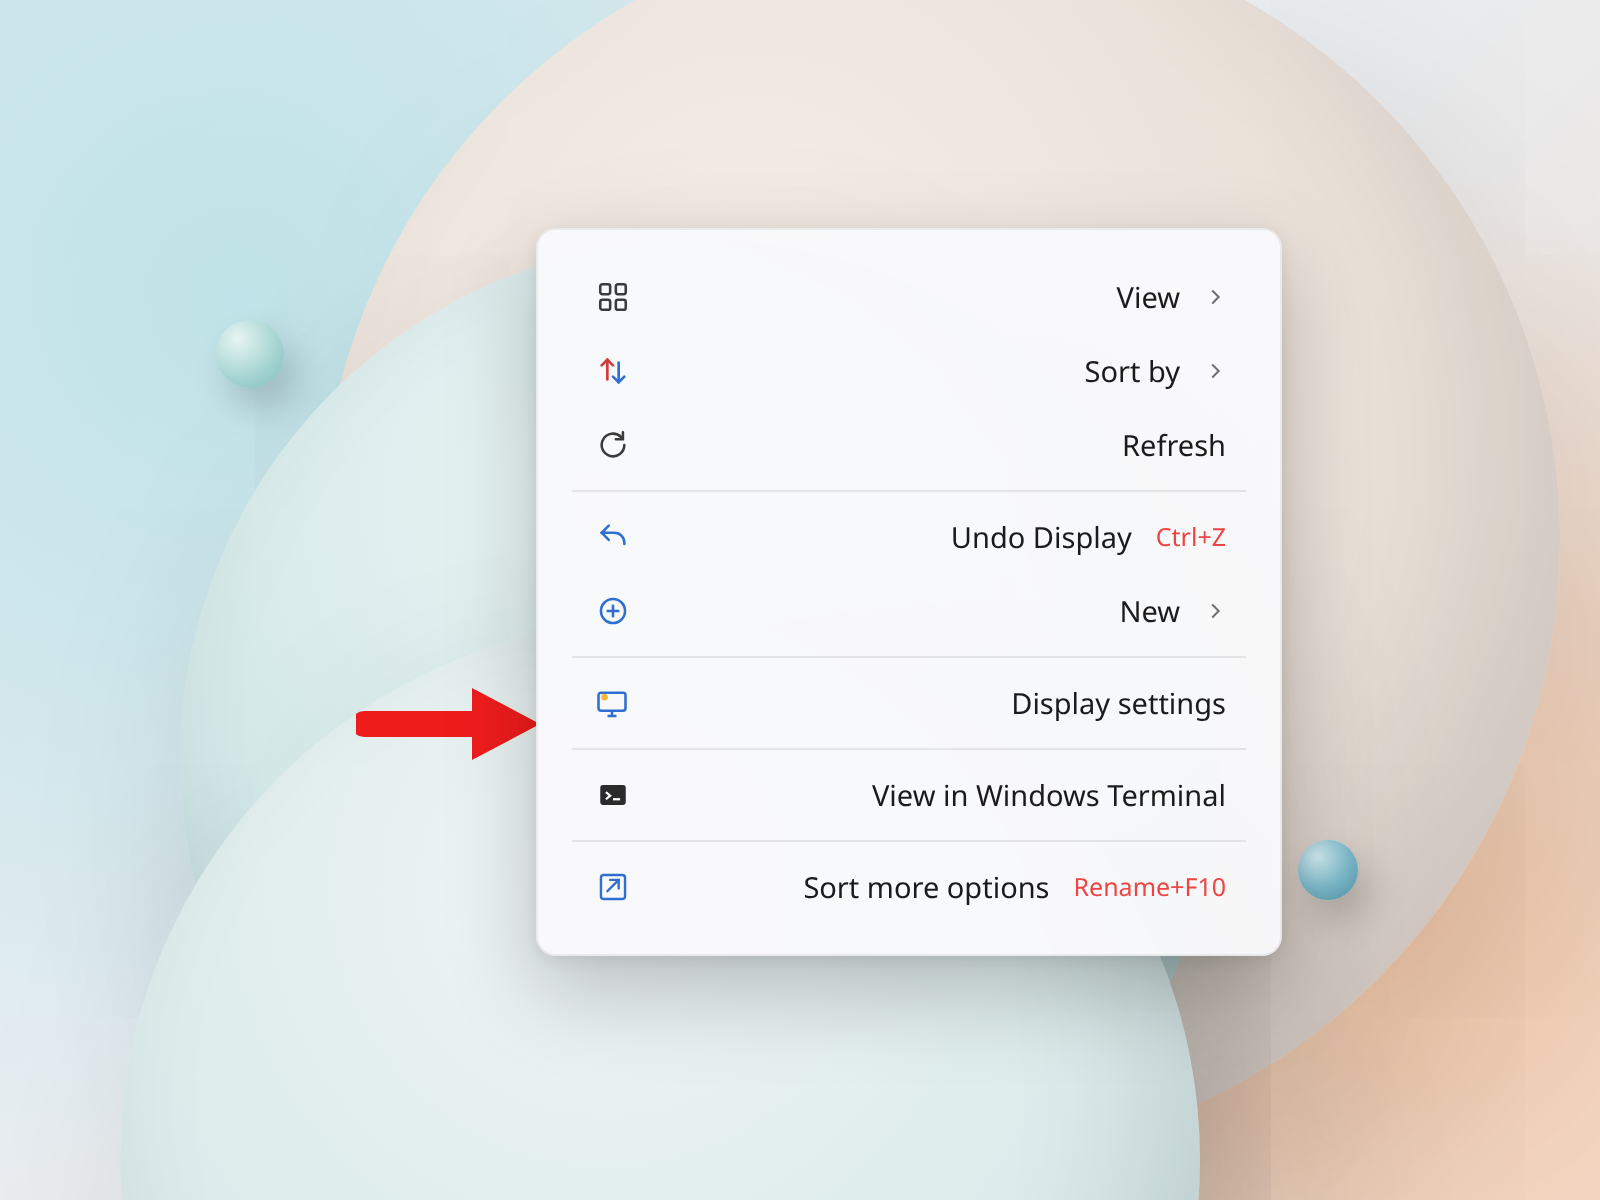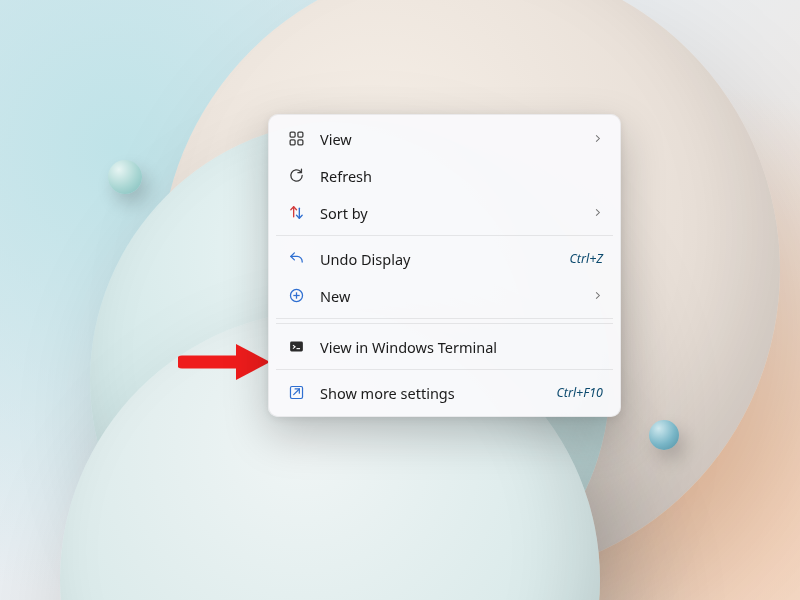--- a/index.html
+++ b/index.html
@@ -27,26 +27,26 @@
   .orb.r{width:30px;height:30px;left:649px;top:420px;
     background:radial-gradient(circle at 32% 28%,#cfe9ef 0%,#79b6c7 55%,#4f8fa2 100%);
     box-shadow:6px 10px 18px rgba(0,0,0,.18);}
 
   
   .menu{position:absolute;left:268px;top:114px;width:341px;
     background:rgba(249,249,251,.96);
     border:1px solid rgba(0,0,0,.06);
     border-radius:10px;
     box-shadow:0 18px 45px rgba(0,0,0,.22),0 2px 8px rgba(0,0,0,.08);
-    padding:5px;}
+    padding:15px;text-align:right;}
   .item{display:flex;align-items:center;height:37px;border-radius:6px;padding:0 12px 0 12px;
     font-size:14.5px;color:#1b1b1b;cursor:default;position:relative;}
   .item .ic{width:20px;display:flex;align-items:center;justify-content:center;margin-right:14px;flex:0 0 20px;}
   .item .lbl{flex:1 1 auto;}
-  .item .accel{color:#0c4a6e;font-size:12.5px;margin-left:auto;padding-left:12px;font-style:italic;}
+  .item .accel{color:#ef4444;font-size:12.5px;margin-left:auto;padding-left:12px;}
   .item .chev{color:#6f6f6f;margin-left:auto;padding-left:12px;}
   .sep{height:1px;background:rgba(0,0,0,.08);margin:4px 2px;}
   .hl{position:absolute;border:2.5px solid #ef1c1c;border-radius:8px;pointer-events:none;}
   .arrow{position:absolute;left:178px;top:342px;}
   svg{display:block;}
 </style>
 </head>
 <body>
 
 <div class="wall">
@@ -78,43 +78,43 @@
     <span class="lbl">View</span>
     <span class="chev">
       <svg width="11" height="11" viewBox="0 0 24 24" fill="none" stroke="#707070" stroke-width="2.2">
           <polyline points="9 5 16 12 9 19"></polyline>
         </svg>
     </span>
   </div>
 
   <div class="item">
     <span class="ic">
-      <svg width="17" height="17" viewBox="0 0 24 24" fill="none" stroke="#3b3b3b" stroke-width="1.8" stroke-linecap="round">
-        <path d="M20 12a8 8 0 1 1-2.34-5.66"></path>
-          <polyline points="19 3 19 8 14 8"></polyline>
-      </svg>
-    </span>
-    <span class="lbl">Refresh</span>
-  </div>
-
-  <div class="item">
-    <span class="ic">
       <svg width="17" height="17" viewBox="0 0 24 24" fill="none" stroke-width="1.9" stroke-linecap="round" stroke-linejoin="round">
         <path d="M8 4 L8 18" stroke="#d23b3b"></path>
           <polyline points="4 8 8 4 12 8" stroke="#d23b3b"></polyline>
         <path d="M16 6 L16 20" stroke="#2f6fd1"></path>
           <polyline points="12 16 16 20 20 16" stroke="#2f6fd1"></polyline>
       </svg>
     </span>
     <span class="lbl">Sort by</span>
     <span class="chev">
       <svg width="11" height="11" viewBox="0 0 24 24" fill="none" stroke="#707070" stroke-width="2.2">
           <polyline points="9 5 16 12 9 19"></polyline>
         </svg>
     </span>
+  </div>
+
+  <div class="item">
+    <span class="ic">
+      <svg width="17" height="17" viewBox="0 0 24 24" fill="none" stroke="#3b3b3b" stroke-width="1.8" stroke-linecap="round">
+        <path d="M20 12a8 8 0 1 1-2.34-5.66"></path>
+          <polyline points="19 3 19 8 14 8"></polyline>
+      </svg>
+    </span>
+    <span class="lbl">Refresh</span>
   </div>
 
   <div class="sep"></div>
 
   <div class="item">
     <span class="ic">
       <svg width="17" height="17" viewBox="0 0 24 24" fill="none" stroke="#2f6fd1" stroke-width="1.8" stroke-linecap="round">
         <path d="M9 14 4 9l5-5"></path>
           <path d="M4 9h9a7 7 0 0 1 7 7v1"></path>
       </svg>
@@ -134,20 +134,31 @@
     <span class="lbl">New</span>
     <span class="chev">
       <svg width="11" height="11" viewBox="0 0 24 24" fill="none" stroke="#707070" stroke-width="2.2">
           <polyline points="9 5 16 12 9 19"></polyline>
         </svg>
     </span>
   </div>
 
   <div class="sep"></div>
 
+  <div class="item">
+    <span class="ic">
+      <svg width="18" height="18" viewBox="0 0 24 24" fill="none">
+        <rect x="3" y="4.5" width="18" height="12" rx="1.6" stroke="#2f6fd1" stroke-width="1.7"></rect>
+        <line x1="9" y1="20" x2="15" y2="20" stroke="#2f6fd1" stroke-width="1.7"></line>
+          <line x1="12" y1="16.5" x2="12" y2="20" stroke="#2f6fd1" stroke-width="1.7"></line>
+        <circle cx="7" cy="7.5" r="2.2" fill="#f2b53a"></circle>
+      </svg>
+    </span>
+    <span class="lbl">Display settings</span>
+  </div>
 
 
   <div class="sep"></div>
 
   <div class="item">
     <span class="ic">
       <svg width="17" height="17" viewBox="0 0 24 24">
         <rect x="3" y="5" width="18" height="14" rx="2" fill="#2b2b2b"></rect>
         <polyline points="7 10 10 12.5 7 15" fill="none" stroke="#fff" stroke-width="1.6"></polyline>
         <line x1="12" y1="15" x2="17" y2="15" stroke="#fff" stroke-width="1.6"></line>
@@ -159,17 +170,17 @@
   <div class="sep"></div>
 
   <div class="item">
     <span class="ic">
       <svg width="17" height="17" viewBox="0 0 24 24" fill="none" stroke="#2f6fd1" stroke-width="1.7">
         <rect x="3.5" y="3.5" width="17" height="17" rx="2"></rect>
         <polyline points="10 7 16 7 16 13" stroke-linecap="round"></polyline>
         <line x1="16" y1="7" x2="8" y2="15" stroke-linecap="round"></line>
       </svg>
     </span>
-    <span class="lbl">Show more settings</span>
-    <span class="accel">Ctrl+F10</span>
+    <span class="lbl">Sort more options</span>
+    <span class="accel">Rename+F10</span>
   </div>
 
 </div>
 
 </body></html>

